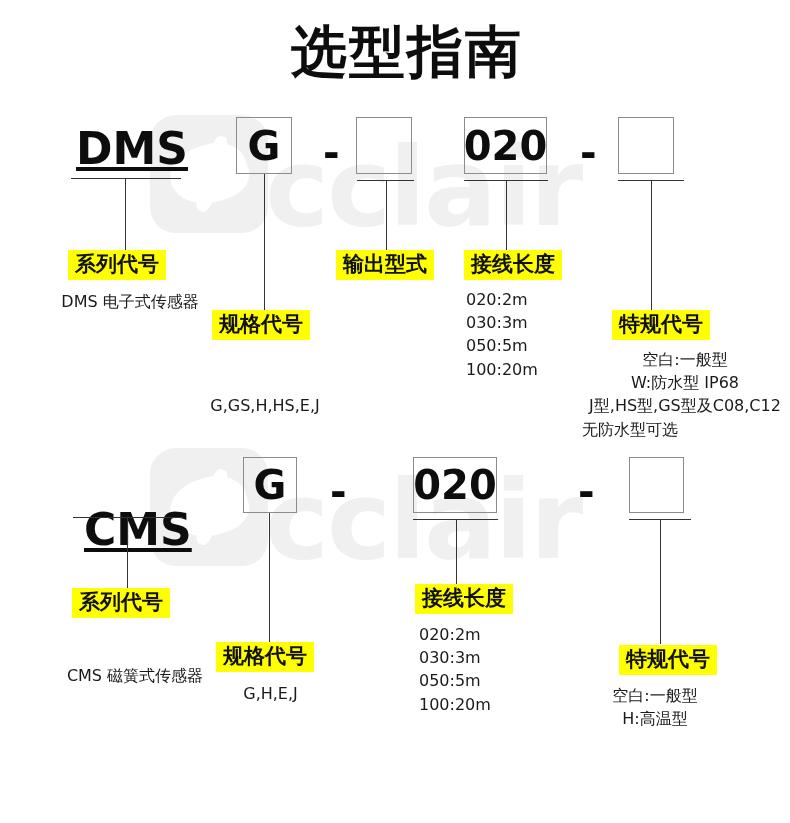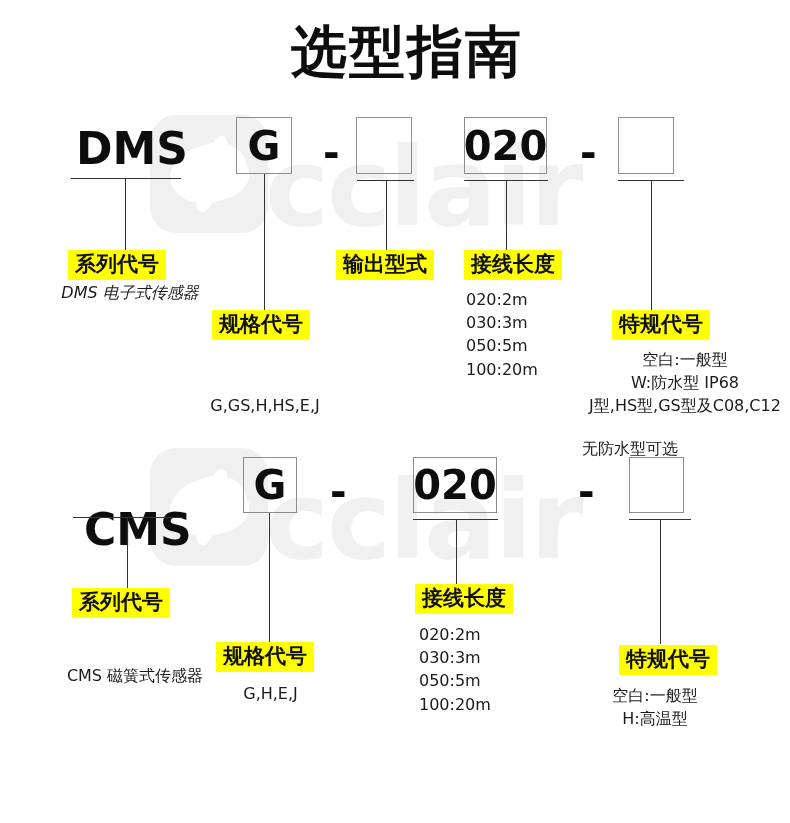--- a/index.html
+++ b/index.html
@@ -44,20 +44,21 @@
     padding-left:12px;
   }
 
   
   .series{
     position:absolute;
     font-size:44px;font-weight:700;letter-spacing:0px;
     color:#0d0d0d;
     font-family:"DejaVu Sans","Liberation Sans",sans-serif;
     white-space:nowrap;
+    text-decoration:underline;
   }
   .codebox{
     position:absolute;
     border:1px solid #8c8c8c;
     background:transparent;
     display:flex;align-items:center;justify-content:center;
     font-size:40px;font-weight:700;
     color:#0d0d0d;
     font-family:"DejaVu Sans","Liberation Sans",sans-serif;
     line-height:1;
@@ -129,21 +130,21 @@
   <div class="hline" style="left:357px;top:180px;width:57px;"></div>
   <div class="vline" style="left:386px;top:180px;height:70px;"></div>
 
   <div class="hline" style="left:464px;top:180px;width:84px;"></div>
   <div class="vline" style="left:506px;top:180px;height:70px;"></div>
 
   <div class="hline" style="left:618px;top:180px;width:66px;"></div>
   <div class="vline" style="left:651px;top:180px;height:130px;"></div>
 
   <div class="tag" style="left:68px;top:250px;">系列代号</div>
-  <div class="desc center" style="left:40px;top:281px;width:180px;font-style:italic;">
+  <div class="desc center" style="left:40px;top:290px;width:180px;">
     <div>DMS 电子式传感器</div>
   </div>
 
   <div class="tag" style="left:212px;top:310px;">规格代号</div>
   <div class="desc center" style="left:190px;top:348px;width:150px;margin-top:46px;">
     <div>G,GS,H,HS,E,J</div>
   </div>
 
   <div class="tag" style="left:336px;top:250px;">输出型式</div>
 
@@ -153,21 +154,21 @@
     <div>030:3m</div>
     <div>050:5m</div>
     <div>100:20m</div>
   </div>
 
   <div class="tag" style="left:612px;top:310px;">特规代号</div>
   <div class="desc center" style="left:580px;top:348px;width:210px;">
     <div>空白:一般型</div>
     <div>W:防水型 IP68</div>
     <div>J型,HS型,GS型及C08,C12</div>
-    <div style="text-align:left;padding-left:2px;margin-top:19px;">无防水型可选</div>
+    <div style="text-align:left;padding-left:2px;">无防水型可选</div>
   </div>
 
   <div class="series" style="left:84px;top:462px;margin-top:42px;">CMS</div>
 
   <div class="codebox" style="left:243px;top:457px;width:54px;height:56px;">G</div>
   <div class="dash" style="left:330px;top:472px;">-</div>
   <div class="codebox" style="left:413px;top:457px;width:84px;height:56px;">020</div>
   <div class="dash" style="left:578px;top:472px;">-</div>
   <div class="codebox" style="left:629px;top:457px;width:55px;height:56px;"></div>
 

